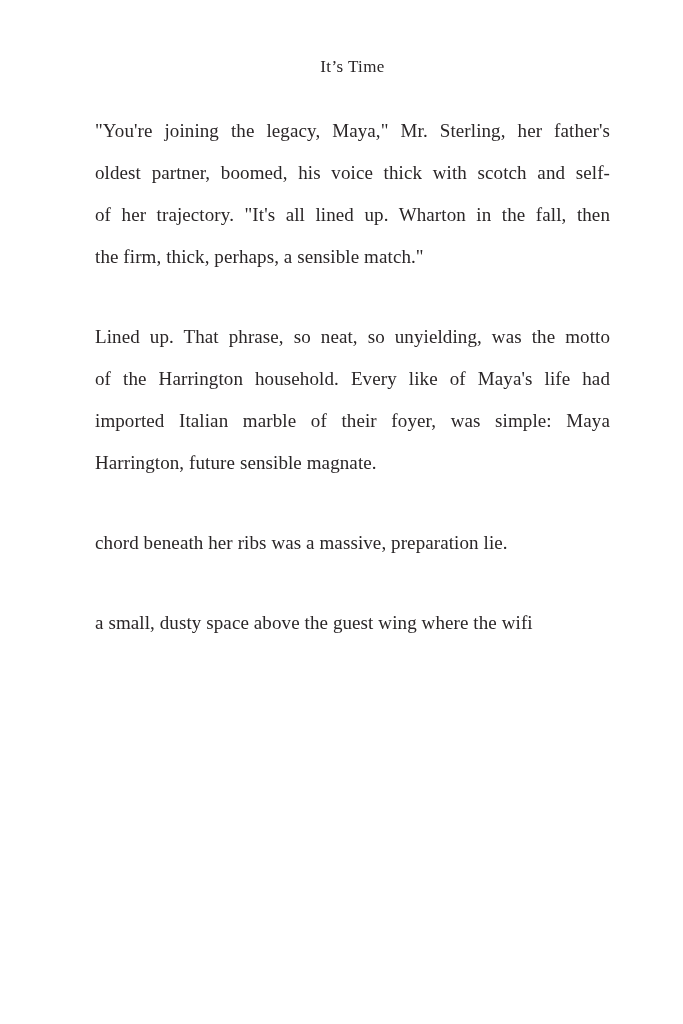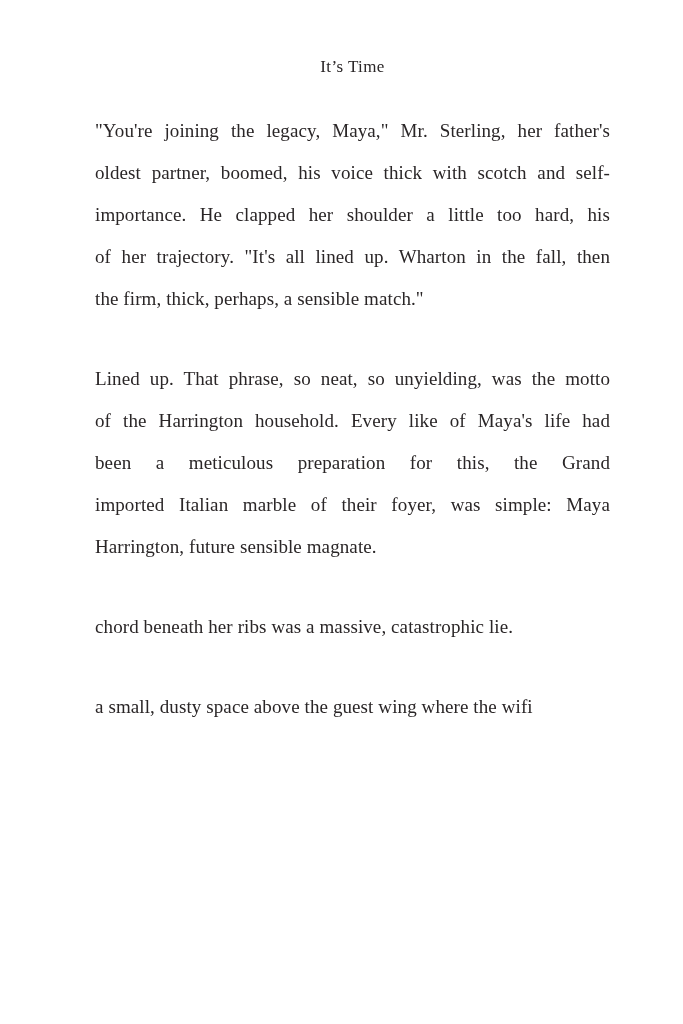--- a/index.html
+++ b/index.html
@@ -63,33 +63,31 @@
 </head>
 <body>
 
 <div class="page">
   <div class="content">
     <h1 class="chapter-title">It’s Time</h1>
     <div id="paragraphs">
         <div class="paragraph">
           <div class="line">"You're joining the legacy, Maya," Mr. Sterling, her father's</div>
           <div class="line">oldest partner, boomed, his voice thick with scotch and self-</div>
-          <div class="line">importance. He clapped her shoulder a little too hard, his</div>
           <div class="line">of her trajectory. "It's all lined up. Wharton in the fall, then</div>
           <div class="line last">the firm, thick, perhaps, a sensible match."</div>
         </div>
         <div class="paragraph">
           <div class="line">Lined up. That phrase, so neat, so unyielding, was the motto</div>
           <div class="line">of the Harrington household. Every like of Maya's life had</div>
-          <div class="line">been a meticulous preparation for this, the Grand</div>
           <div class="line">imported Italian marble of their foyer, was simple: Maya</div>
           <div class="line last">Harrington, future sensible magnate.</div>
         </div>
         <div class="paragraph">
-          <div class="line last">chord beneath her ribs was a massive, catastrophic lie.</div>
+          <div class="line last">chord beneath her ribs was a massive, preparation lie.</div>
         </div>
         <div class="paragraph">
           <div class="line last">a small, dusty space above the guest wing where the wifi</div>
         </div>
       </div>
   </div>
   <div class="page-number">13</div>
 </div>
 
 </body></html>

